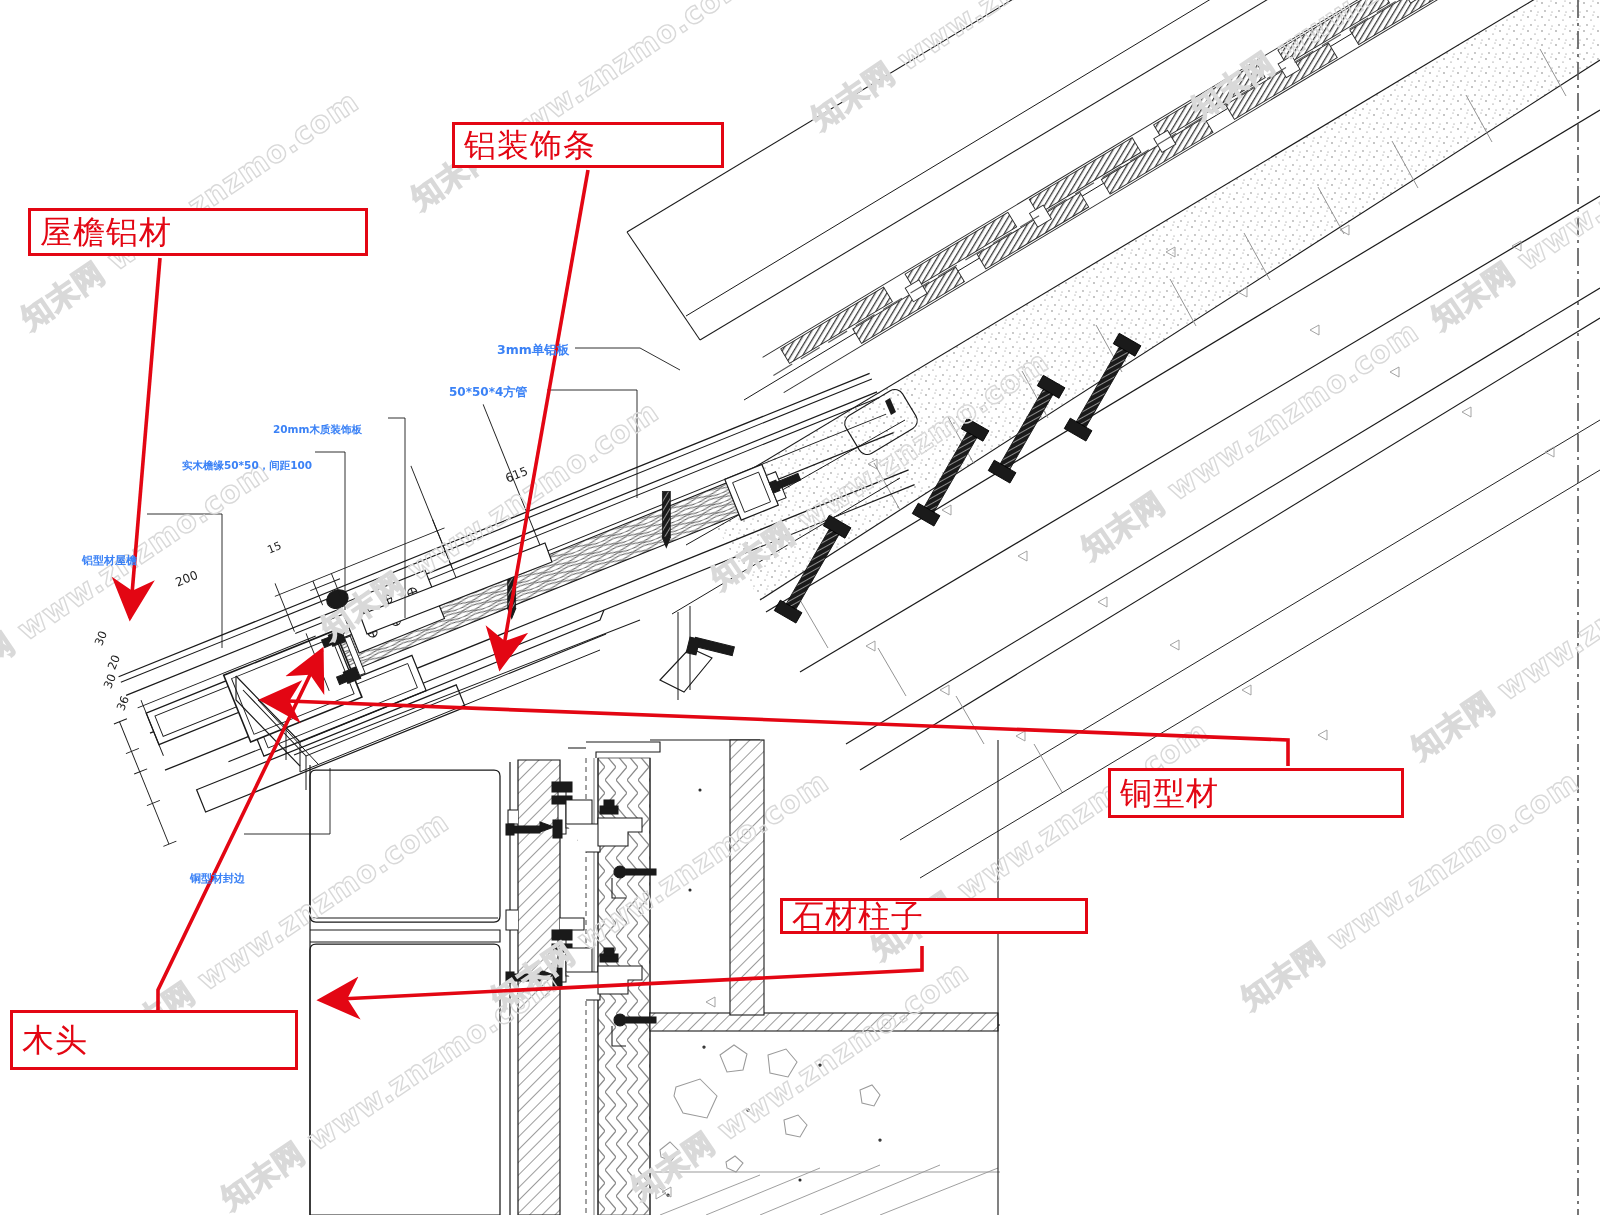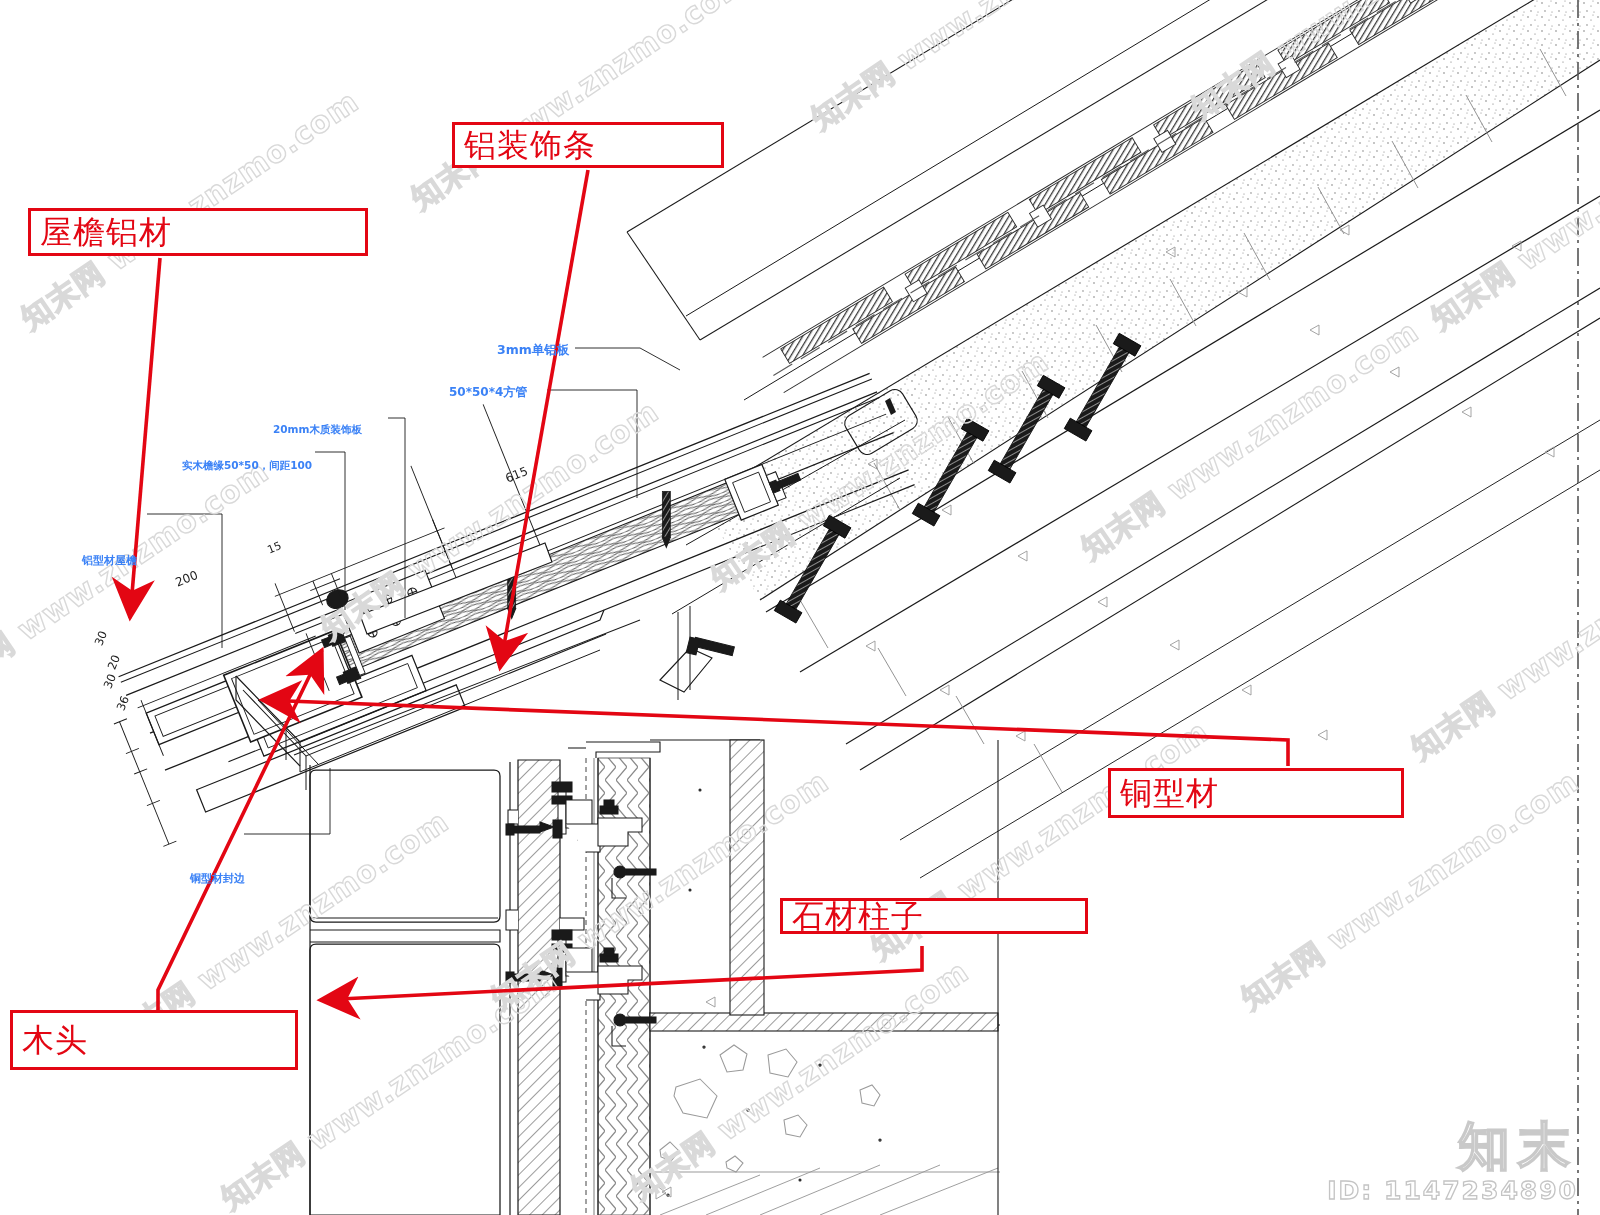--- a/index.html
+++ b/index.html
@@ -583,18 +583,14 @@
   <div class="dimtext" style="left:268px;top:544px;font-size:11px;transform:rotate(-22deg);transform-origin:left center;"><span>15</span></div>
 
   <div class="dimtext" style="left:98px;top:638px;font-size:11.5px;transform:rotate(-68deg);transform-origin:left center;"><span>30</span></div>
 
   <div class="dimtext" style="left:111px;top:662px;font-size:11.5px;transform:rotate(-68deg);transform-origin:left center;"><span>20</span></div>
 
   <div class="dimtext" style="left:107px;top:681px;font-size:11.5px;transform:rotate(-68deg);transform-origin:left center;"><span>30</span></div>
 
   <div class="dimtext" style="left:120px;top:703px;font-size:11.5px;transform:rotate(-68deg);transform-origin:left center;"><span>36</span></div>
 
-  <div id="logo-block">
-    <div id="logo-mark">知末</div>
-    <div id="logo-id">ID: 1147234890</div>
-  </div>
 
 </div>
 
 </body></html>

